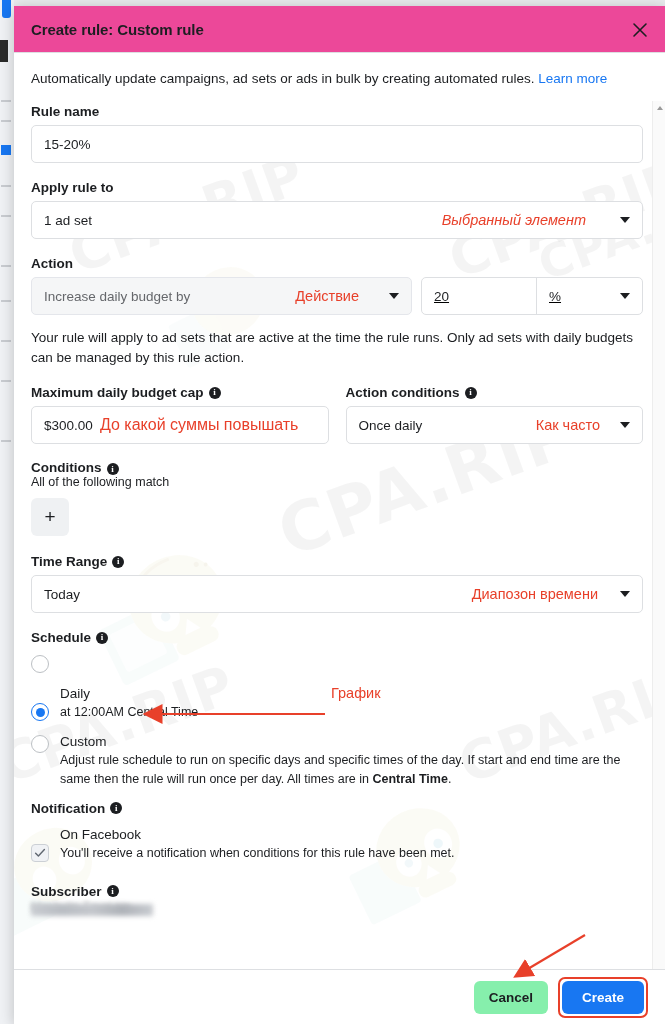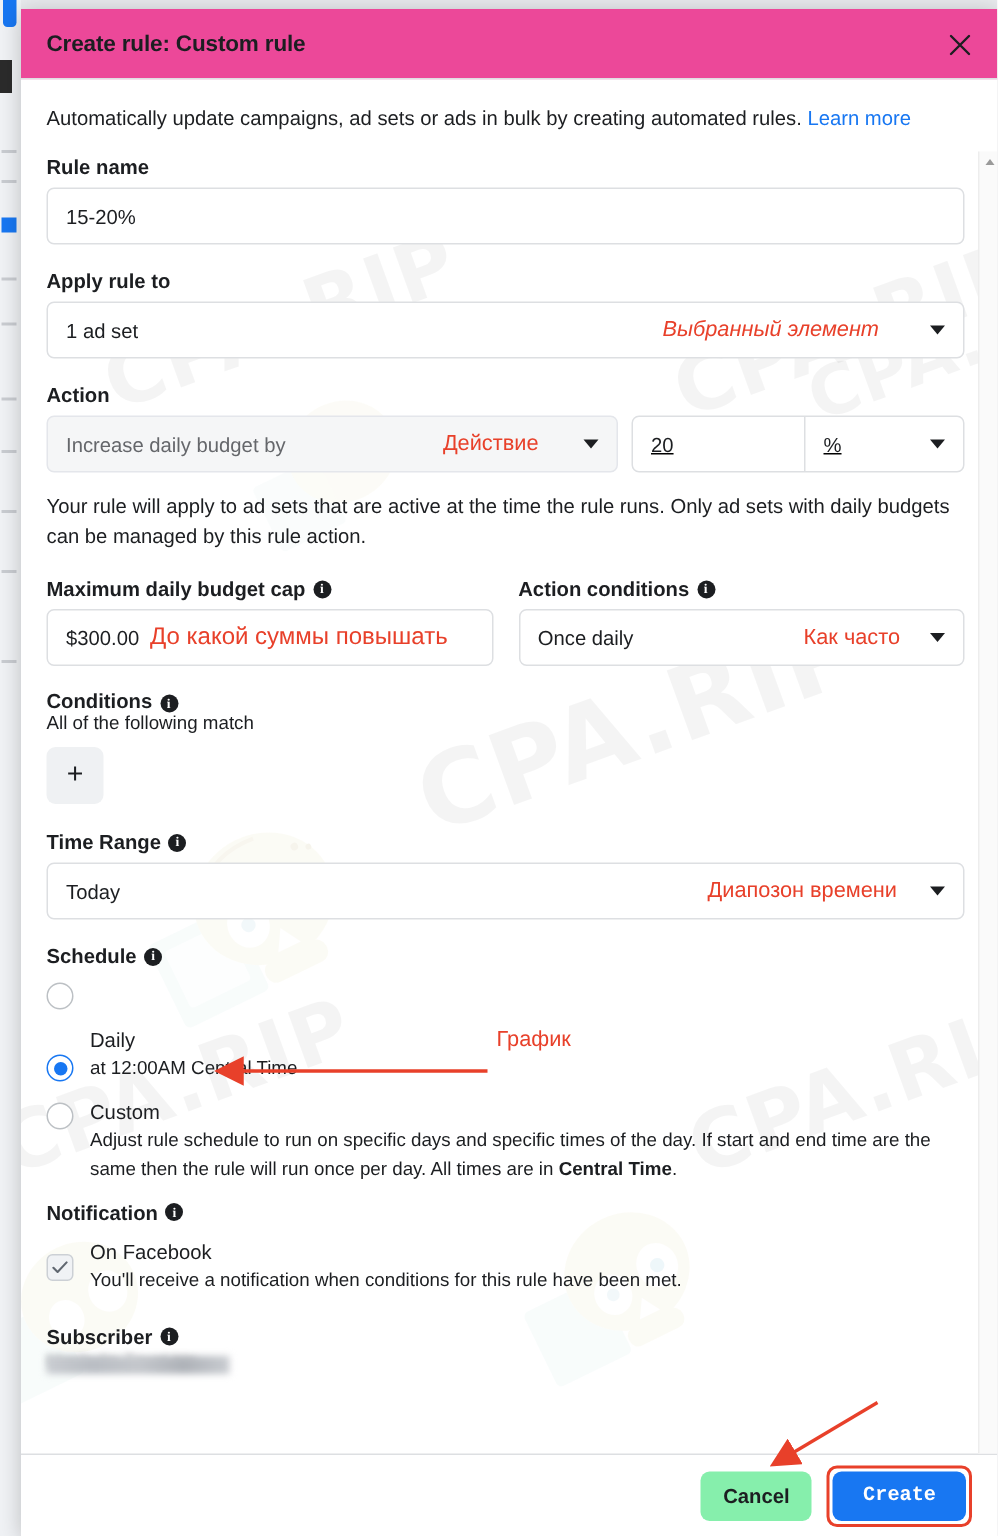--- a/index.html
+++ b/index.html
@@ -165,21 +165,21 @@
   }
   .radio.checked { border-color: #1877f2; }
   .radio.checked::after {
     content:''; position:absolute; left:3.5px; top:3.5px;
     width: 9px; height: 9px; border-radius: 50%; background:#1877f2;
   }
   .radio-text .rt-title { font-size: 13.5px; color:#1c1e21; margin-bottom: 2px; }
   .radio-text .rt-desc { font-size: 12.5px; color:#1c1e21; line-height: 1.45; }
   .radio-text .rt-desc b { font-weight: bold; }
 
-  .check-row { display:flex; gap: 11px; margin-bottom: 14px; align-items:center; }
+  .check-row { display:flex; gap: 11px; margin-bottom: 14px; align-items:flex-end; }
   .checkbox {
     width: 18px; height: 18px; border-radius: 4px;
     border: 1px solid #ccd0d5; background: #f0f2f5;
     flex: 0 0 auto; margin-top: 1px;
     display:flex; align-items:center; justify-content:center;
   }
   .checkbox svg { display:block; }
 
   .redacted {
     width: 122px; height: 12px; margin-top: 5px;
@@ -206,21 +206,21 @@
     font-family: "Liberation Sans", sans-serif;
   }
   .create-wrap {
     border: 2.5px solid #e8402a; border-radius: 7px; padding: 2px;
     display: inline-flex;
   }
   .btn-create {
     height: 33px; padding: 0 20px; border-radius: 6px;
     background: #1877f2; color:#fff; font-size: 13.5px; font-weight: bold;
     display:flex; align-items:center; cursor:pointer; border:none;
-    font-family: Liberation Mono, monospace;
+    font-family: Liberation Sans, sans-serif;
   }
 
   
   .scrollbar {
     position: absolute; right: 0; top: 48px; width: 13px; height: 916px;
     background: #fafafa; border-left: 1px solid #ededed; z-index: 6;
   }
   .sb-arrow { width: 13px; height: 13px; display:flex; align-items:center; justify-content:center; }
   .sb-arrow .tri { width:0;height:0;border-left:3.5px solid transparent;border-right:3.5px solid transparent; }
   .sb-arrow.up .tri { border-bottom: 4px solid #9a9a9a; }

